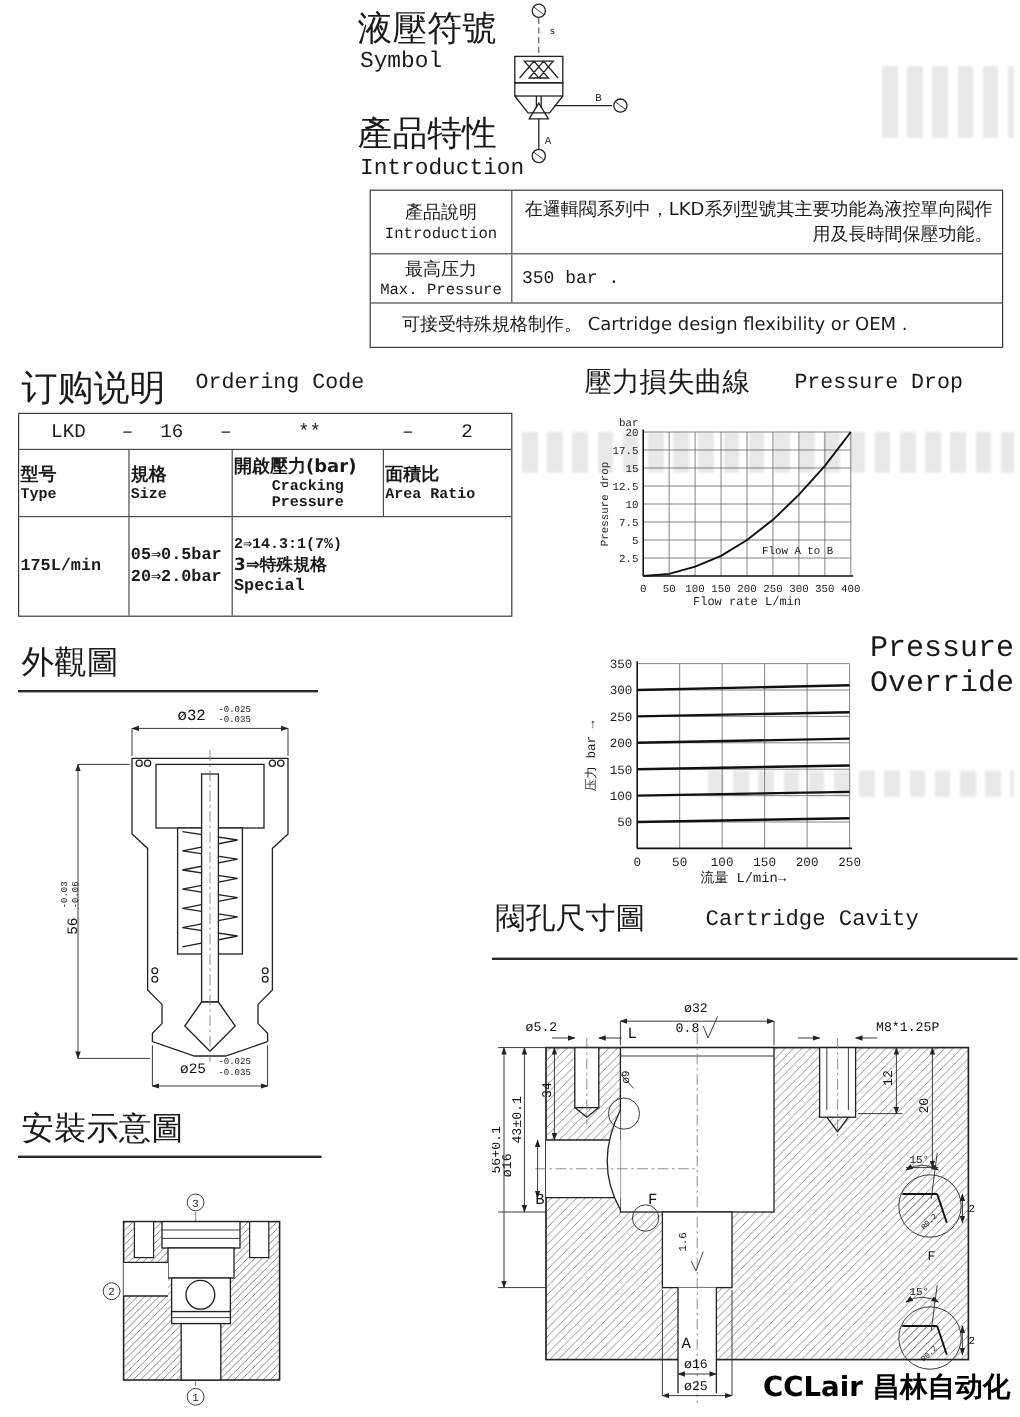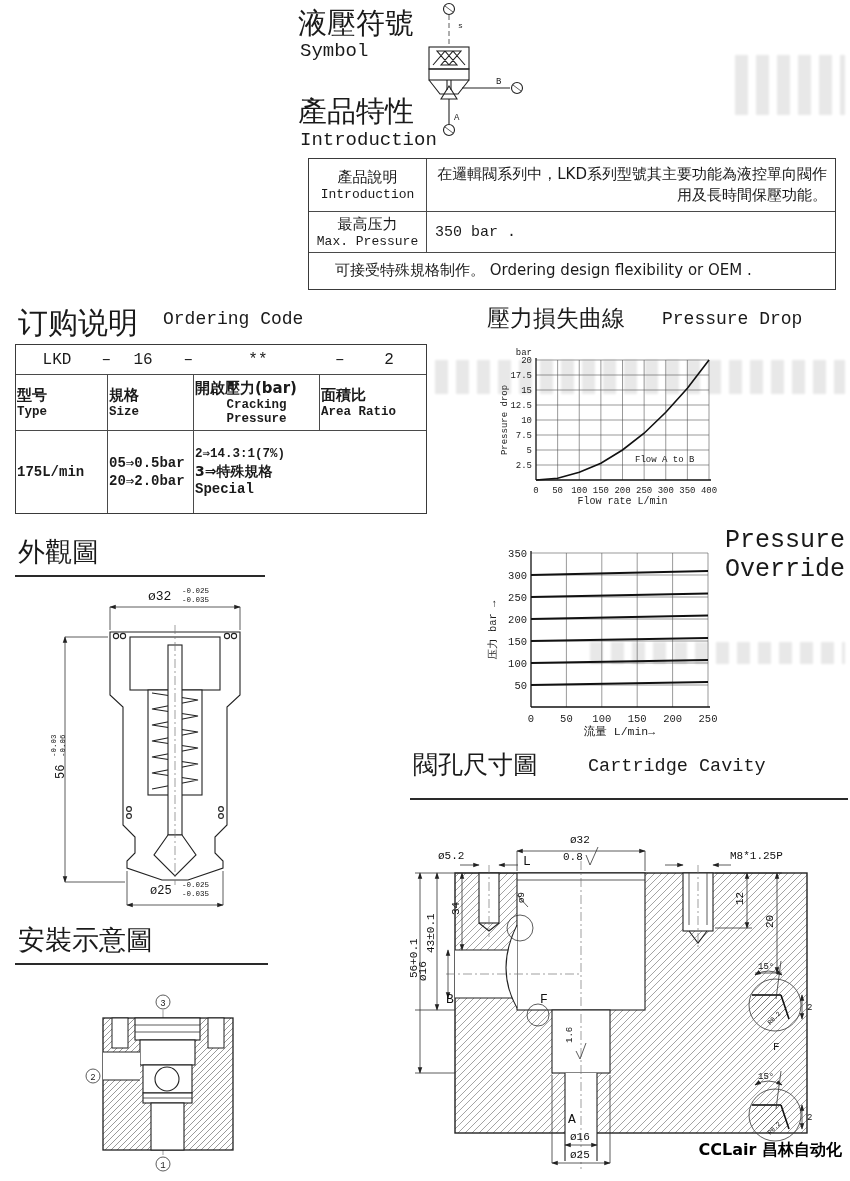--- a/index.html
+++ b/index.html
@@ -40,21 +40,21 @@
   
   .draw{position:absolute;z-index:10;}
   .oline{stroke:#222;fill:none;stroke-width:1.1px;}
   .thick{stroke:#111;stroke-width:1.6px;fill:none;}
   .dimline{stroke:#333;stroke-width:0.8px;fill:none;}
   .cl{stroke:#777;stroke-width:0.7px;stroke-dasharray:9 3 2 3;fill:none;}
   .dimtxt{font-size:11px;fill:#111;}
   .dimsm{font-size:7.5px;fill:#111;}
   .lbl{font-size:13px;fill:#111;}
   .white{fill:#ffffff;}
-  .footer-logo{position:absolute;z-index:20;font-size:16px;font-weight:600;color:#000;}
+  .footer-logo{position:absolute;z-index:20;font-size:23px;font-weight:600;color:#000;}
   .artifact{position:absolute;z-index:5;opacity:0.13;filter:blur(1px);
     background:repeating-linear-gradient(90deg,#555 0 13px,transparent 13px 21px);}
 </style>
 </head>
 <body>
 
 <div class="page">
 
   <div class="artifact" style="left:735px;top:55px;width:110px;height:60px;"></div>
   <div class="artifact" style="left:435px;top:360px;width:410px;height:34px;"></div>
@@ -96,21 +96,21 @@
       </div>
       <div class="it-value">在邏輯閥系列中，LKD系列型號其主要功能為液控單向閥作用及長時間保壓功能。</div>
     </div>
     <div class="it-row">
       <div class="it-label">
         <div class="zh">最高压力</div>
         <div class="en mono">Max. Pressure</div>
       </div>
       <div class="it-value mono">350 bar .</div>
     </div>
-    <div class="it-note">可接受特殊規格制作。 Ordering design flexibility or OEM .</div>
+    <div class="it-note">可接受特殊規格制作。 Cartridge design flexibility or OEM .</div>
   </div>
 
   <div class="h-zh" style="left:18px;top:303px;font-size:30px;">订购说明</div>
   <div class="h-en" style="left:130px;top:309px;font-size:18px;margin-left:33px;">Ordering Code</div>
   <div class="ord-table">
     <div class="ord-code mono" id="ord-code">
         <span style="left: 10%;">LKD</span>
         <span style="left: 22%;">–</span>
         <span style="left: 31%;">16</span>
         <span style="left: 42%;">–</span>

